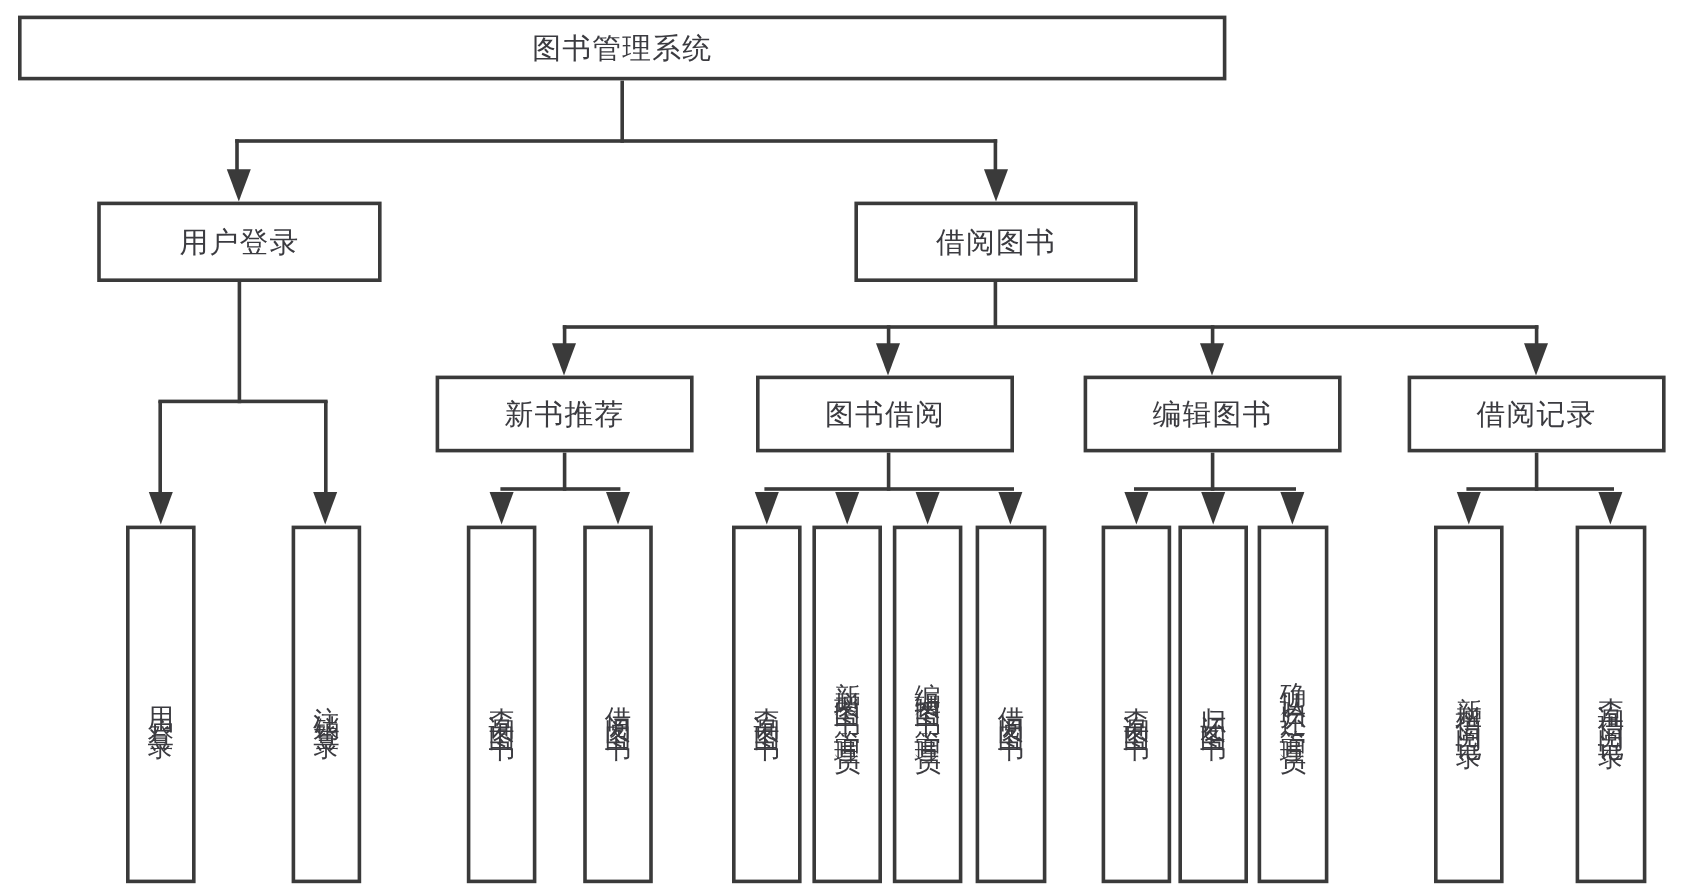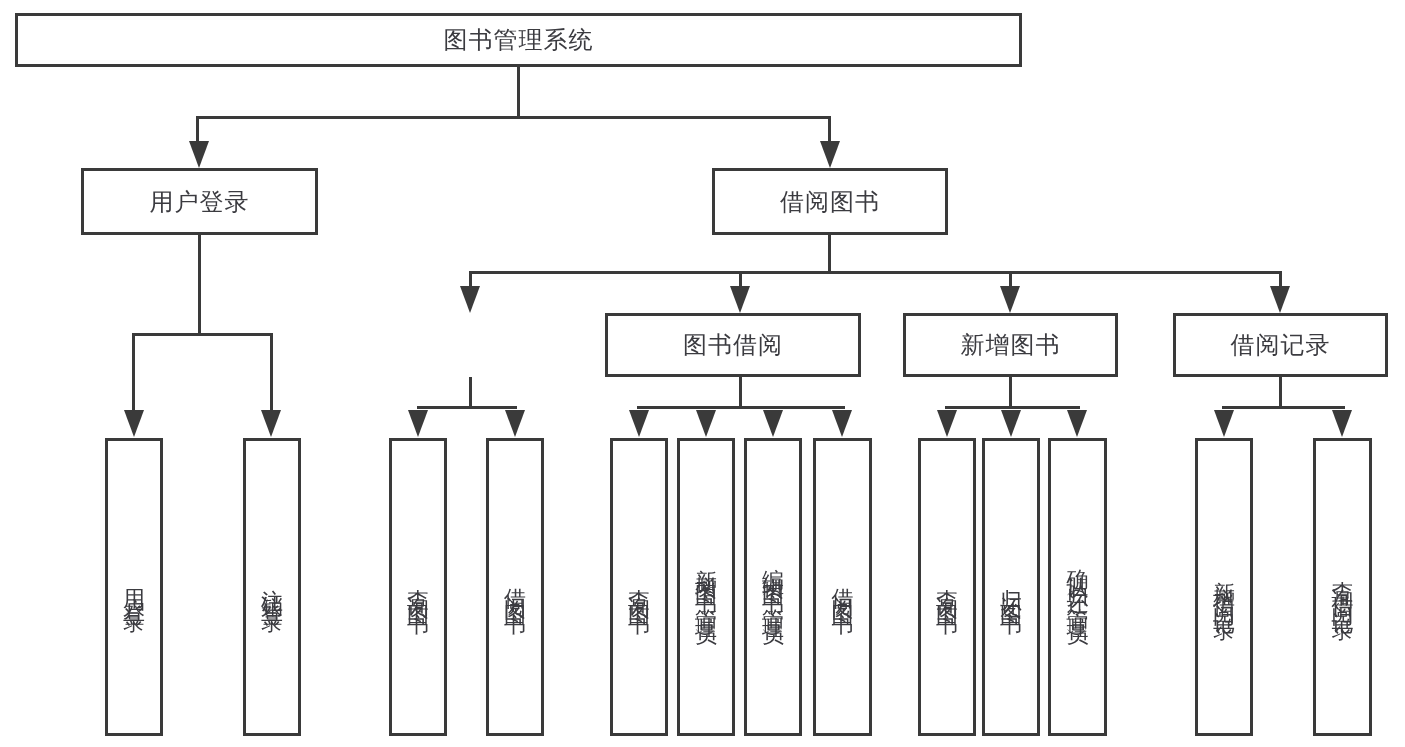--- a/index.html
+++ b/index.html
@@ -112,25 +112,28 @@
     <span>图书管理系统</span>
   </div>
 
   <div class="box hbox" style="left:81px;top:168px;width:237px;height:67px;">
     <span>用户登录</span>
   </div>
   <div class="box hbox" style="left:712px;top:168px;width:236px;height:67px;">
     <span>借阅图书</span>
   </div>
 
-  <div class="box hbox" style="left:605px;top:313px;width:256px;height:64px;">
+  <div class="box hbox" style="left:363px;top:313px;width:215px;height:64px;">
+    <span>新书推荐</span>
+  </div>
+  <div class="box hbox" style="left:630px;top:313px;width:215px;height:64px;">
     <span>图书借阅</span>
   </div>
   <div class="box hbox" style="left:903px;top:313px;width:215px;height:64px;">
-    <span>新增图书</span>
+    <span>编辑图书</span>
   </div>
   <div class="box hbox" style="left:1173px;top:313px;width:215px;height:64px;">
     <span>借阅记录</span>
   </div>
 
   <div class="box leaf" style="left:105px;top:438px;width:58px;height:298px;">
     <span>用户登录</span>
   </div>
   <div class="box leaf" style="left:243px;top:438px;width:58px;height:298px;">
     <span>注销登录</span>

